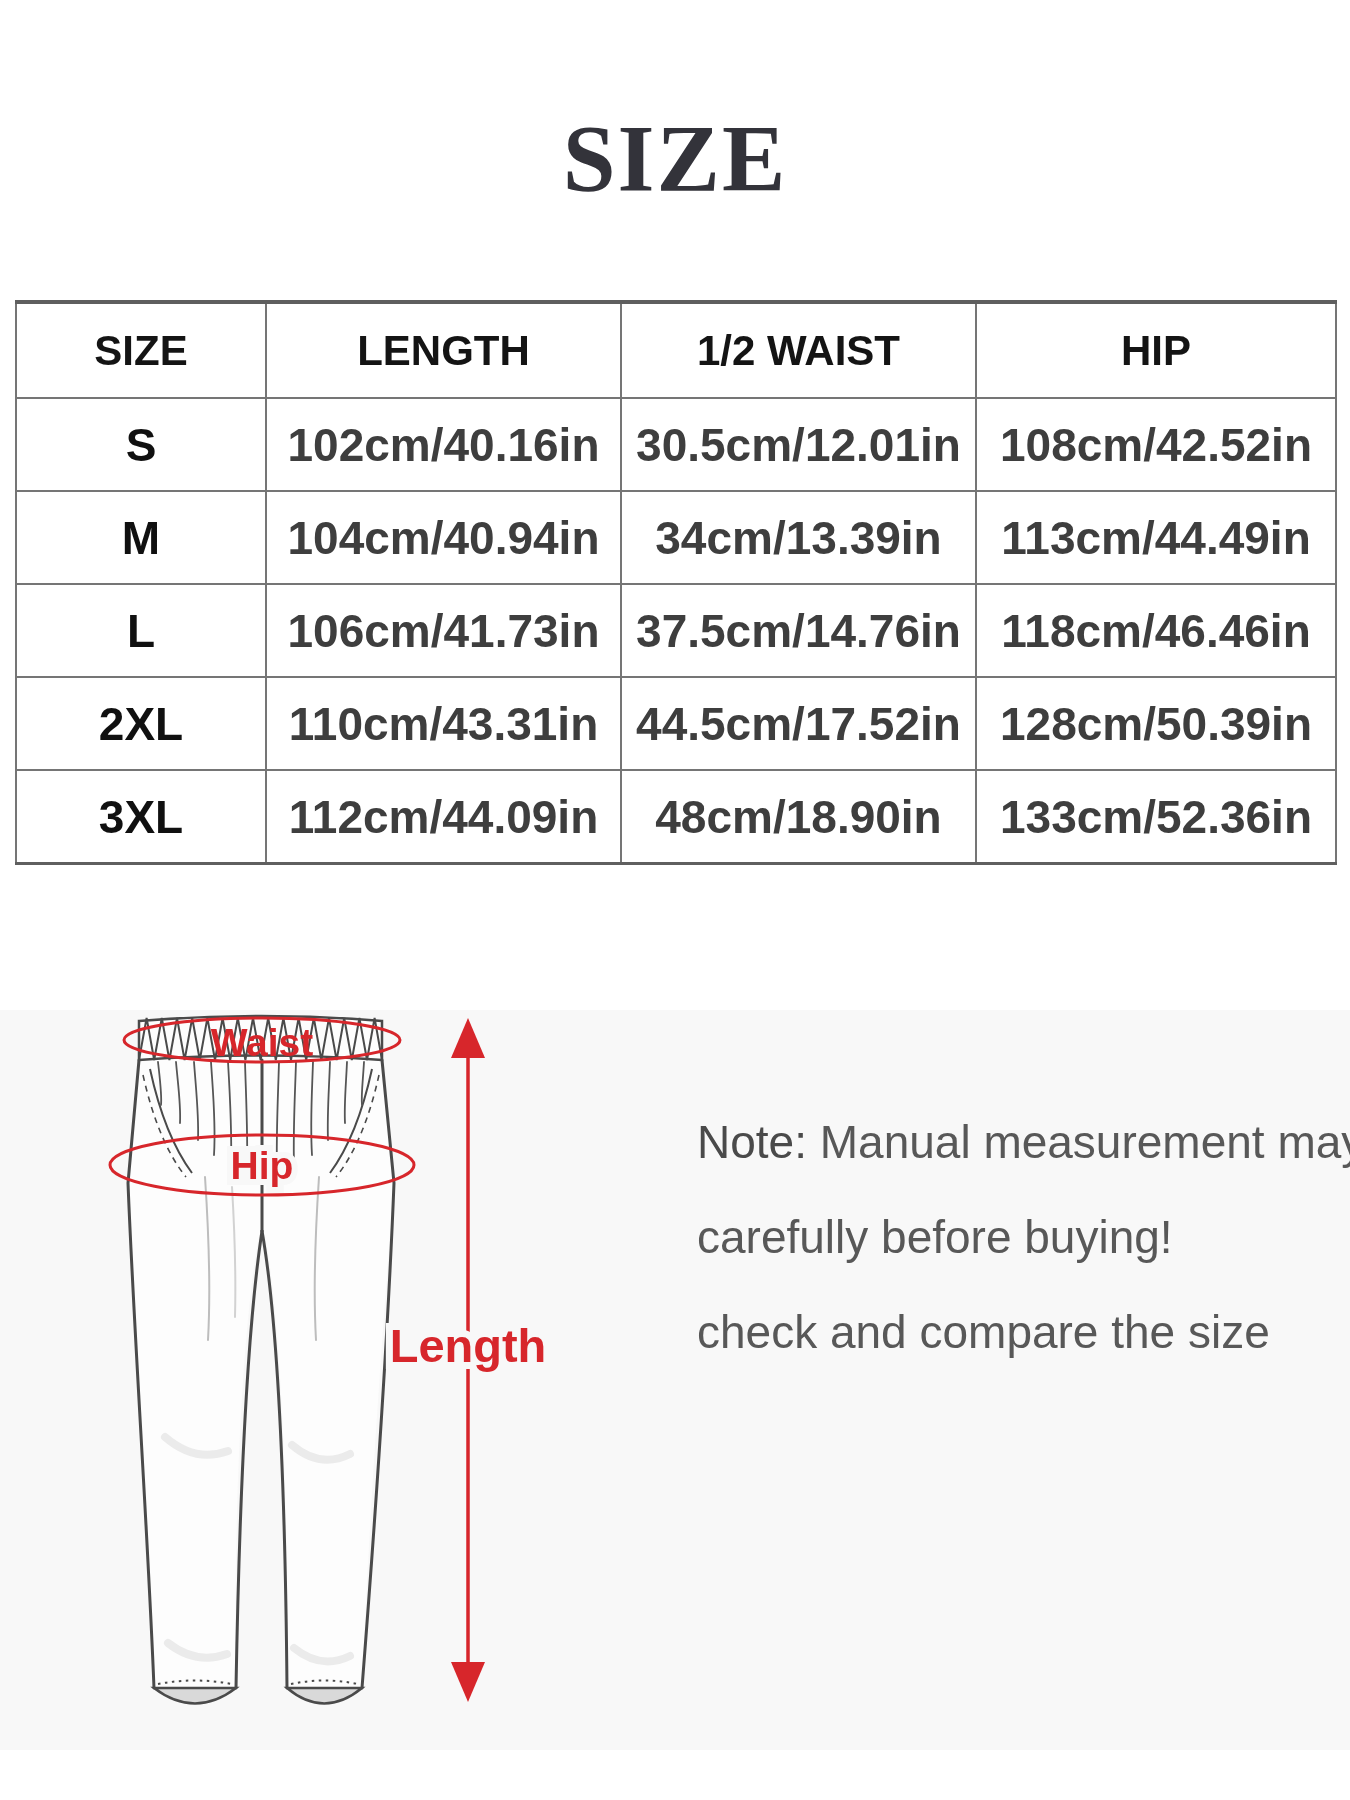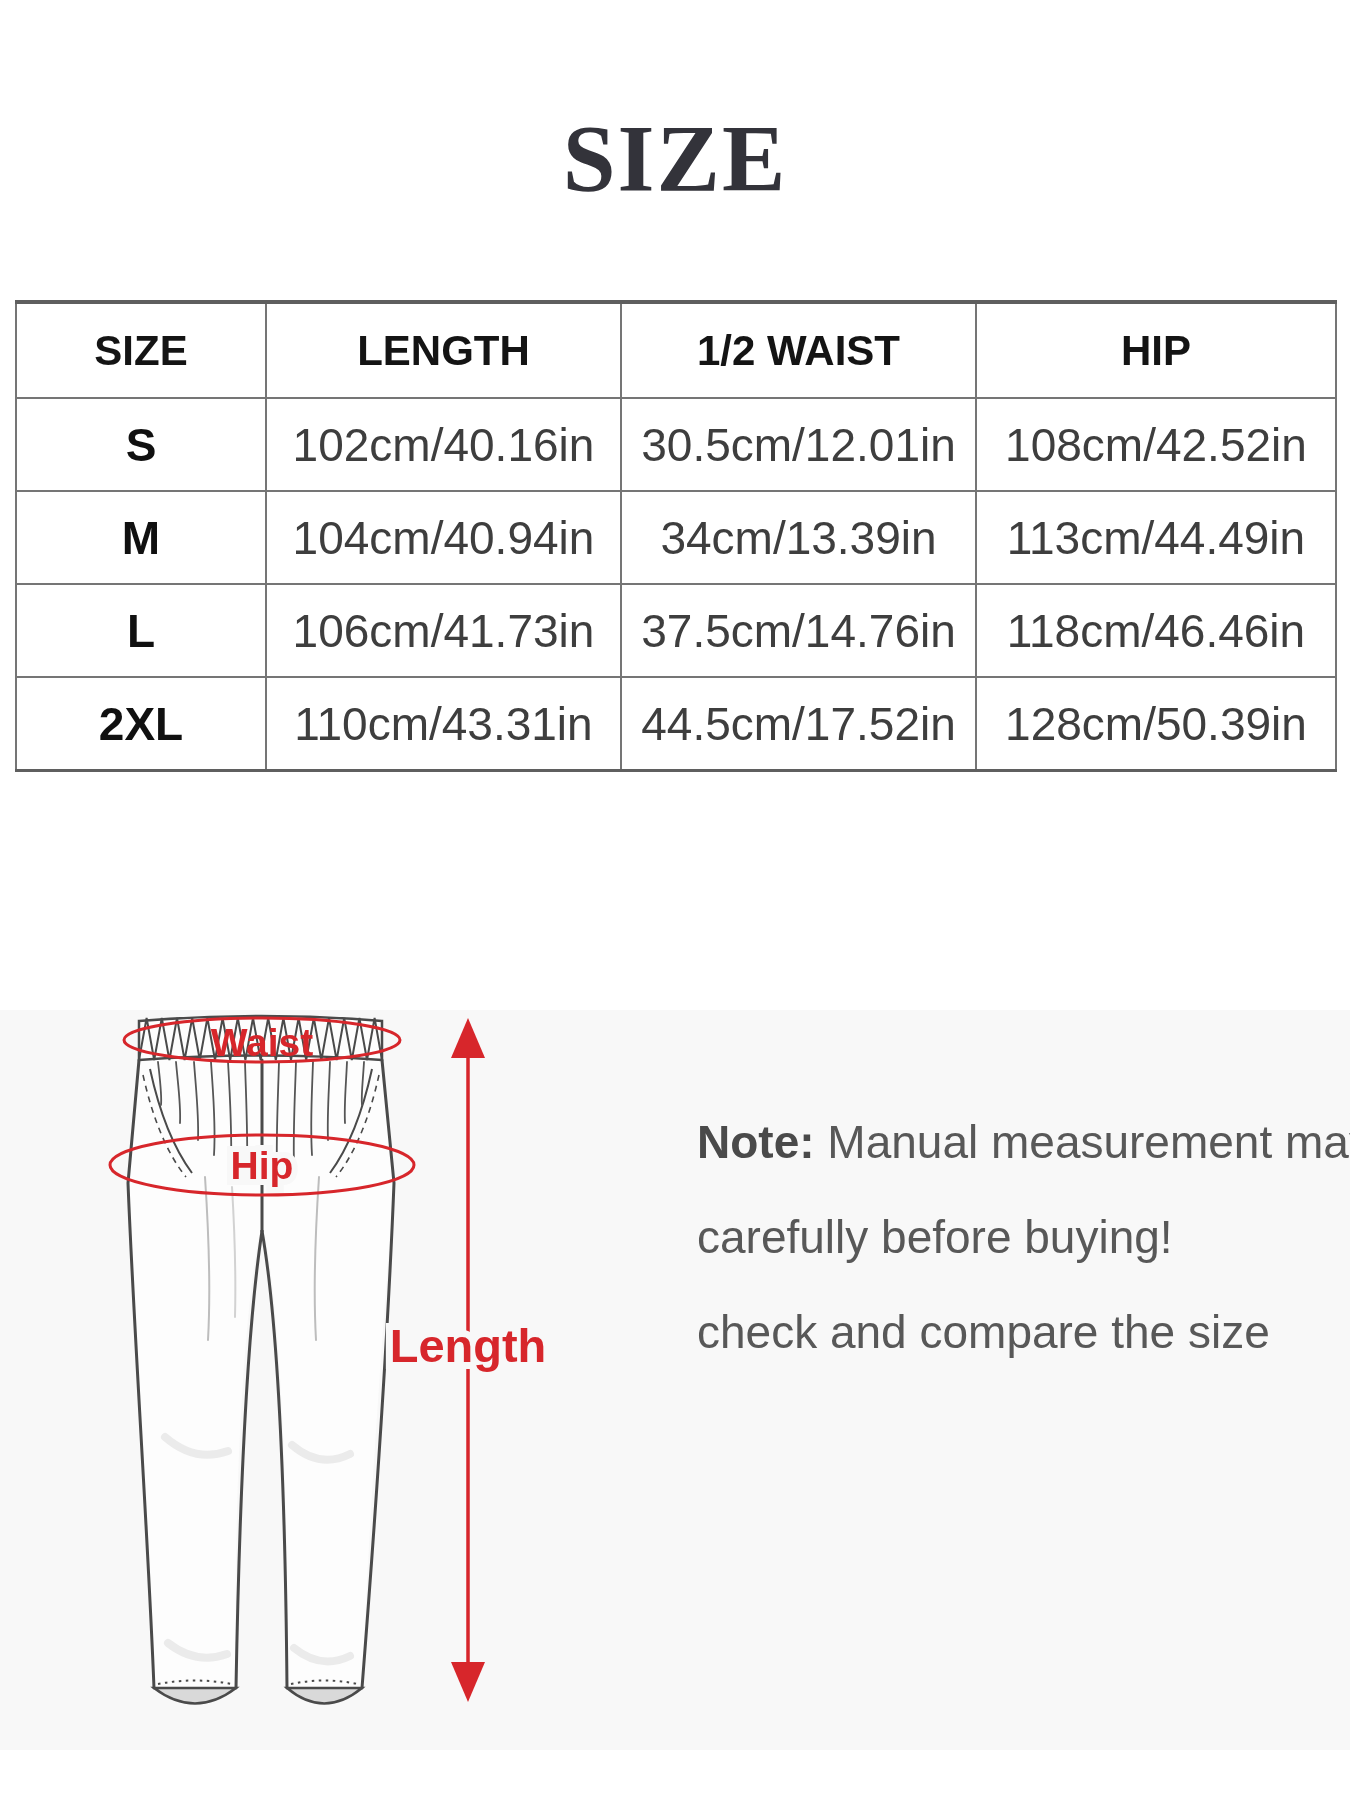--- a/index.html
+++ b/index.html
@@ -18,36 +18,36 @@
   table.size-table{
     border-collapse:collapse;table-layout:fixed;width:1320px;
     font-family:"Liberation Sans", sans-serif;
   }
   table.size-table th, table.size-table td{
     border:2px solid #757575;text-align:center;vertical-align:middle;
     padding:0;overflow:hidden;white-space:nowrap;
   }
   table.size-table{border-top:4px solid #5f5f5f;border-bottom:3px solid #5f5f5f;}
   table.size-table th{height:93px;font-size:42px;font-weight:700;color:#141414;}
-  table.size-table td{height:91px;font-size:46px;color:#3e3e3e;}
+  table.size-table td{height:91px;font-size:46px;color:#3e3e3e;font-weight:bold;}
   table.size-table td.size-col{font-weight:700;color:#101010;}
   
   .lower-band{
     position:absolute;left:0;top:1010px;width:1350px;height:740px;
     background:#f8f8f8;
   }
   
   .pants-svg{position:absolute;left:0;top:1005px;width:560px;height:745px;}
   
   .note-block{
     position:absolute;left:697px;top:1095px;width:640px;
     color:#585858;font-size:46px;line-height:95px;
   }
   .note-line{white-space:nowrap;}
-  .note-label{font-weight:700;color:#4a4a4a;}
+  .note-label{font-weight:400;color:#4a4a4a;}
 </style>
 </head>
 <body>
 
 <div class="page-title">SIZE</div>
 
 <div class="size-table-wrap">
   <table class="size-table">
     <colgroup>
       <col style="width:250px">
@@ -80,20 +80,26 @@
         <td class="size-col">L</td>
         <td>106cm/41.73in</td>
         <td>37.5cm/14.76in</td>
         <td>118cm/46.46in</td>
       </tr>
       <tr>
         <td class="size-col">2XL</td>
         <td>110cm/43.31in</td>
         <td>44.5cm/17.52in</td>
         <td>128cm/50.39in</td>
+      </tr>
+      <tr>
+        <td class="size-col">3XL</td>
+        <td>112cm/44.09in</td>
+        <td>48cm/18.90in</td>
+        <td>133cm/52.36in</td>
       </tr>
     </tbody>
   </table>
 </div>
 
 <div class="lower-band"></div>
 
 <svg class="pants-svg" viewBox="0 0 560 745" xmlns="http://www.w3.org/2000/svg">
 
   <path d="M139,55 L128,178 C134,330 148,530 154,683 L236,683 C233,520 242,320 259,231 Q262,222 265,231 C282,320 289,520 287,683 L362,683 C368,530 382,330 394,178 L382,55 Q262,46 139,55 Z" fill="#fdfdfd" stroke="none"></path>

